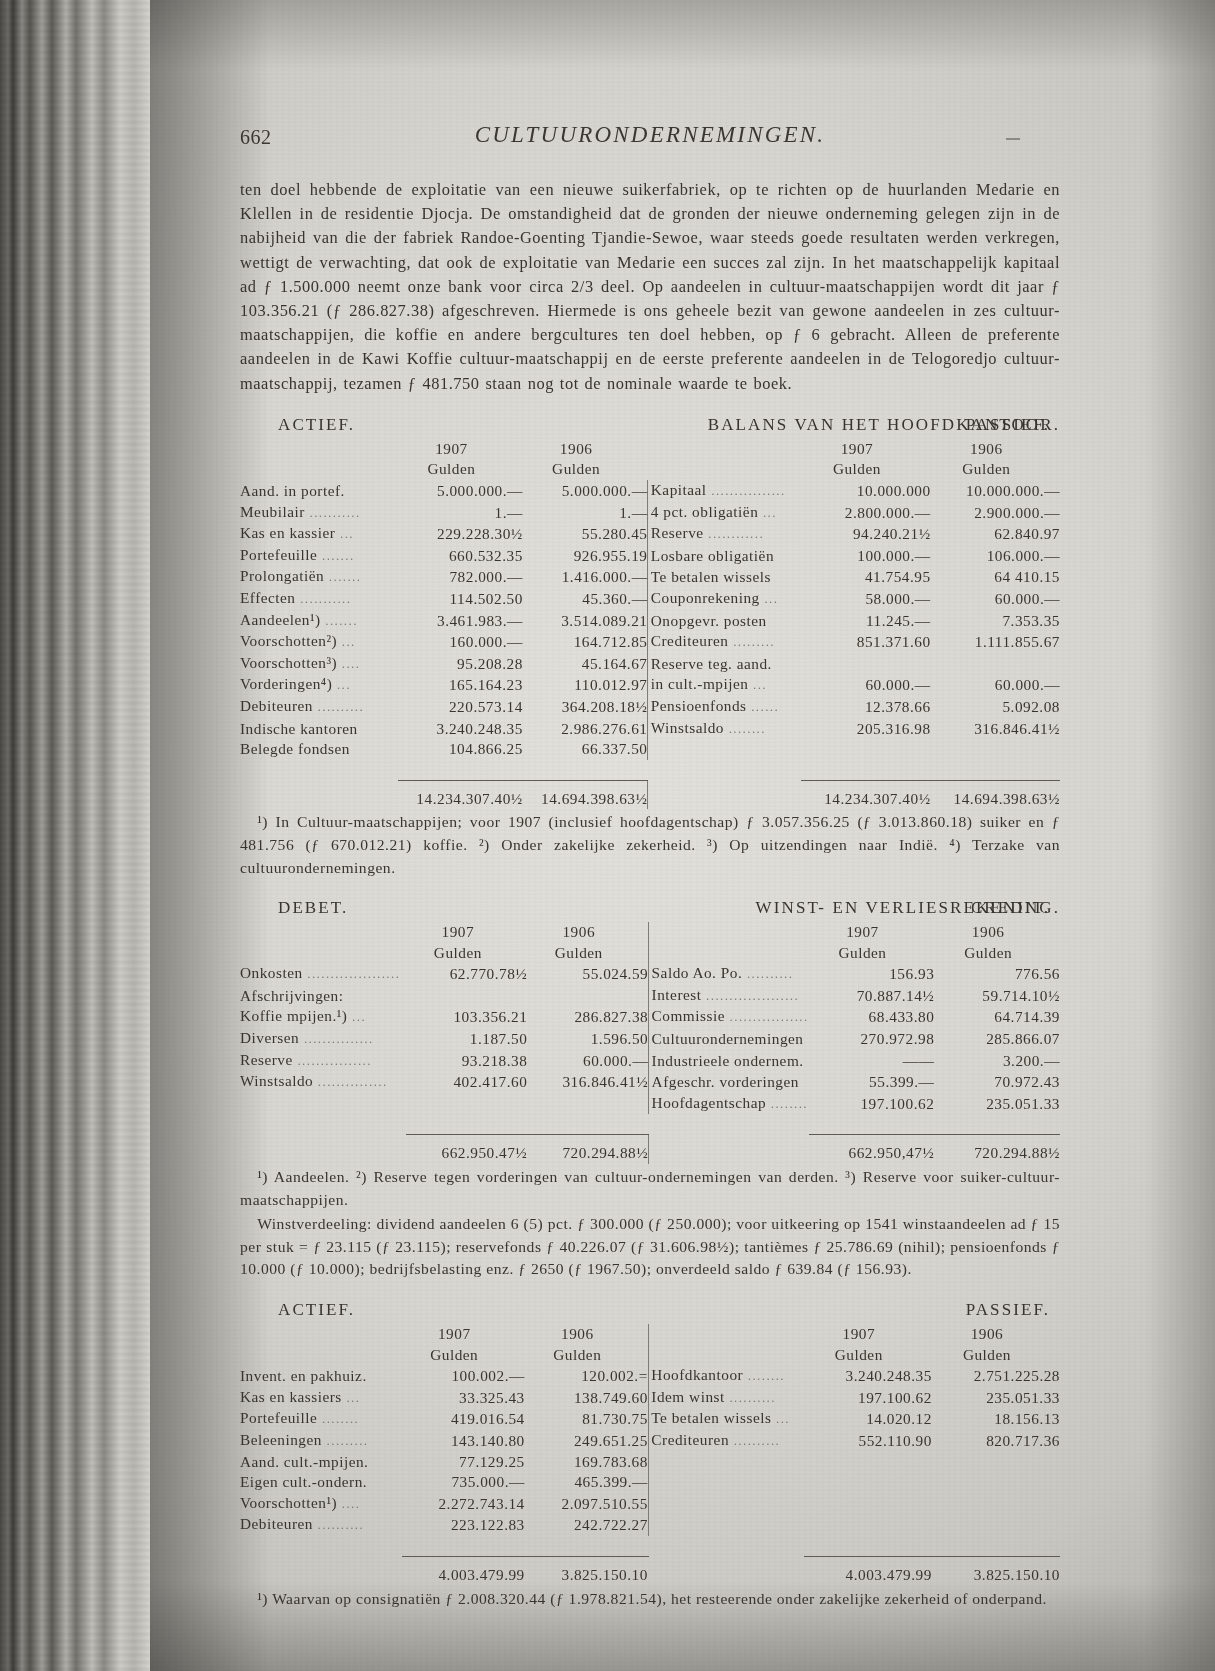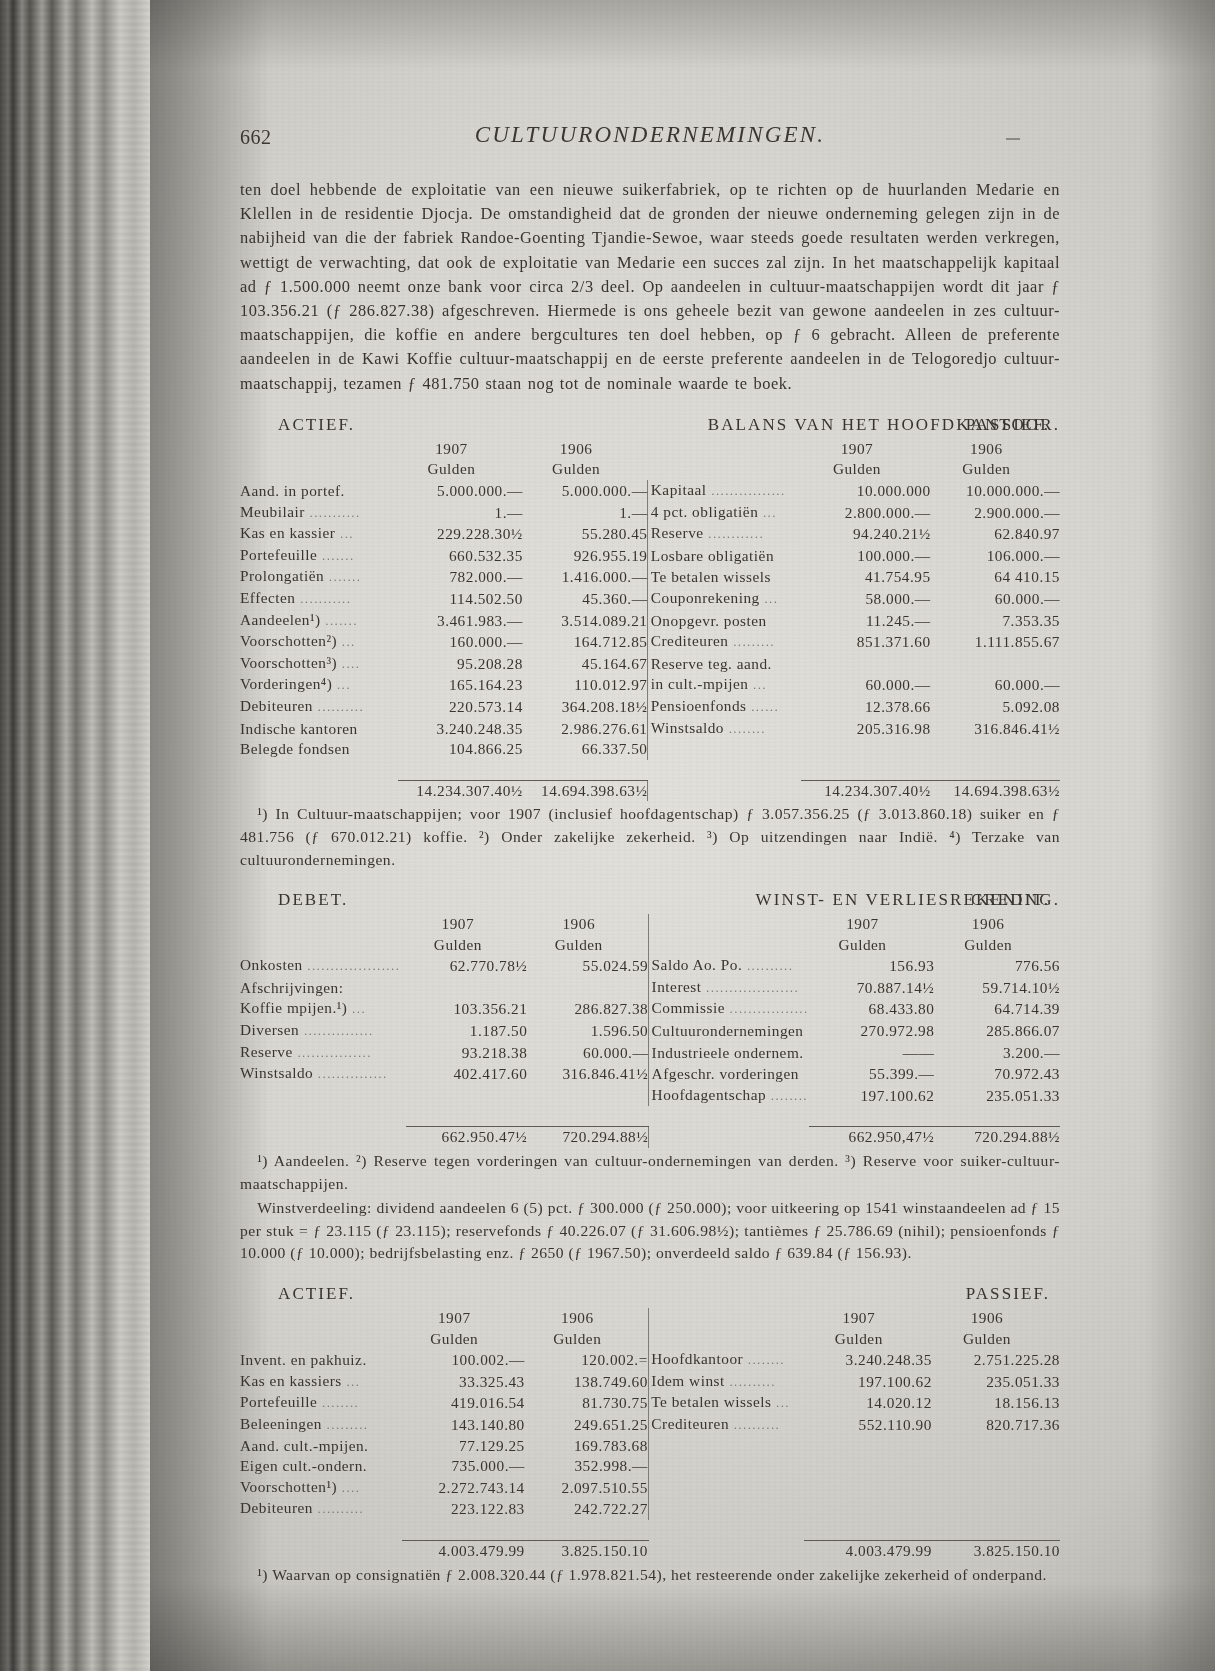--- a/index.html
+++ b/index.html
@@ -175,21 +175,21 @@
 
   tr.yr td, tr.cur td { text-align:center; }
   tr.yr td.num, tr.cur td.num { text-align:center; padding-right: 18px; }
 
   .dots {
     color:#7d7a74;
     letter-spacing: 1.4px;
     font-size: 13px;
   }
 
-  tr.total td.num { border-top: 1px solid #5d5a55; padding-top:0; }
+  tr.total td.num { border-top: 1px solid #5d5a55; padding-top:8px; }
   tr.spacer td { height: 20px; }
 
   
   p.note {
     margin: 2px 0 0 0;
     font-size: 15.6px;
     line-height: 22.6px;
     text-align: justify;
     letter-spacing: .5px;
     color:#38352f;
@@ -567,21 +567,21 @@
                 <td class="num">77.129.25</td>
                 <td class="num">169.783.68</td>
                 <td class="divider"></td>
                 <td class="lbl w2"></td>
                 <td class="num n6"></td>
                 <td class="num n6"></td>
               </tr>
               <tr>
                 <td class="lbl">Eigen cult.-ondern.</td>
                 <td class="num">735.000.—</td>
-                <td class="num">352.998.—</td>
+                <td class="num">465.399.—</td>
                 <td class="divider"></td>
                 <td class="lbl w2"></td>
                 <td class="num n6"></td>
                 <td class="num n6"></td>
               </tr>
               <tr>
                 <td class="lbl">Voorschotten¹)<span class="dots"> ....</span></td>
                 <td class="num">2.272.743.14</td>
                 <td class="num">2.097.510.55</td>
                 <td class="divider"></td>

